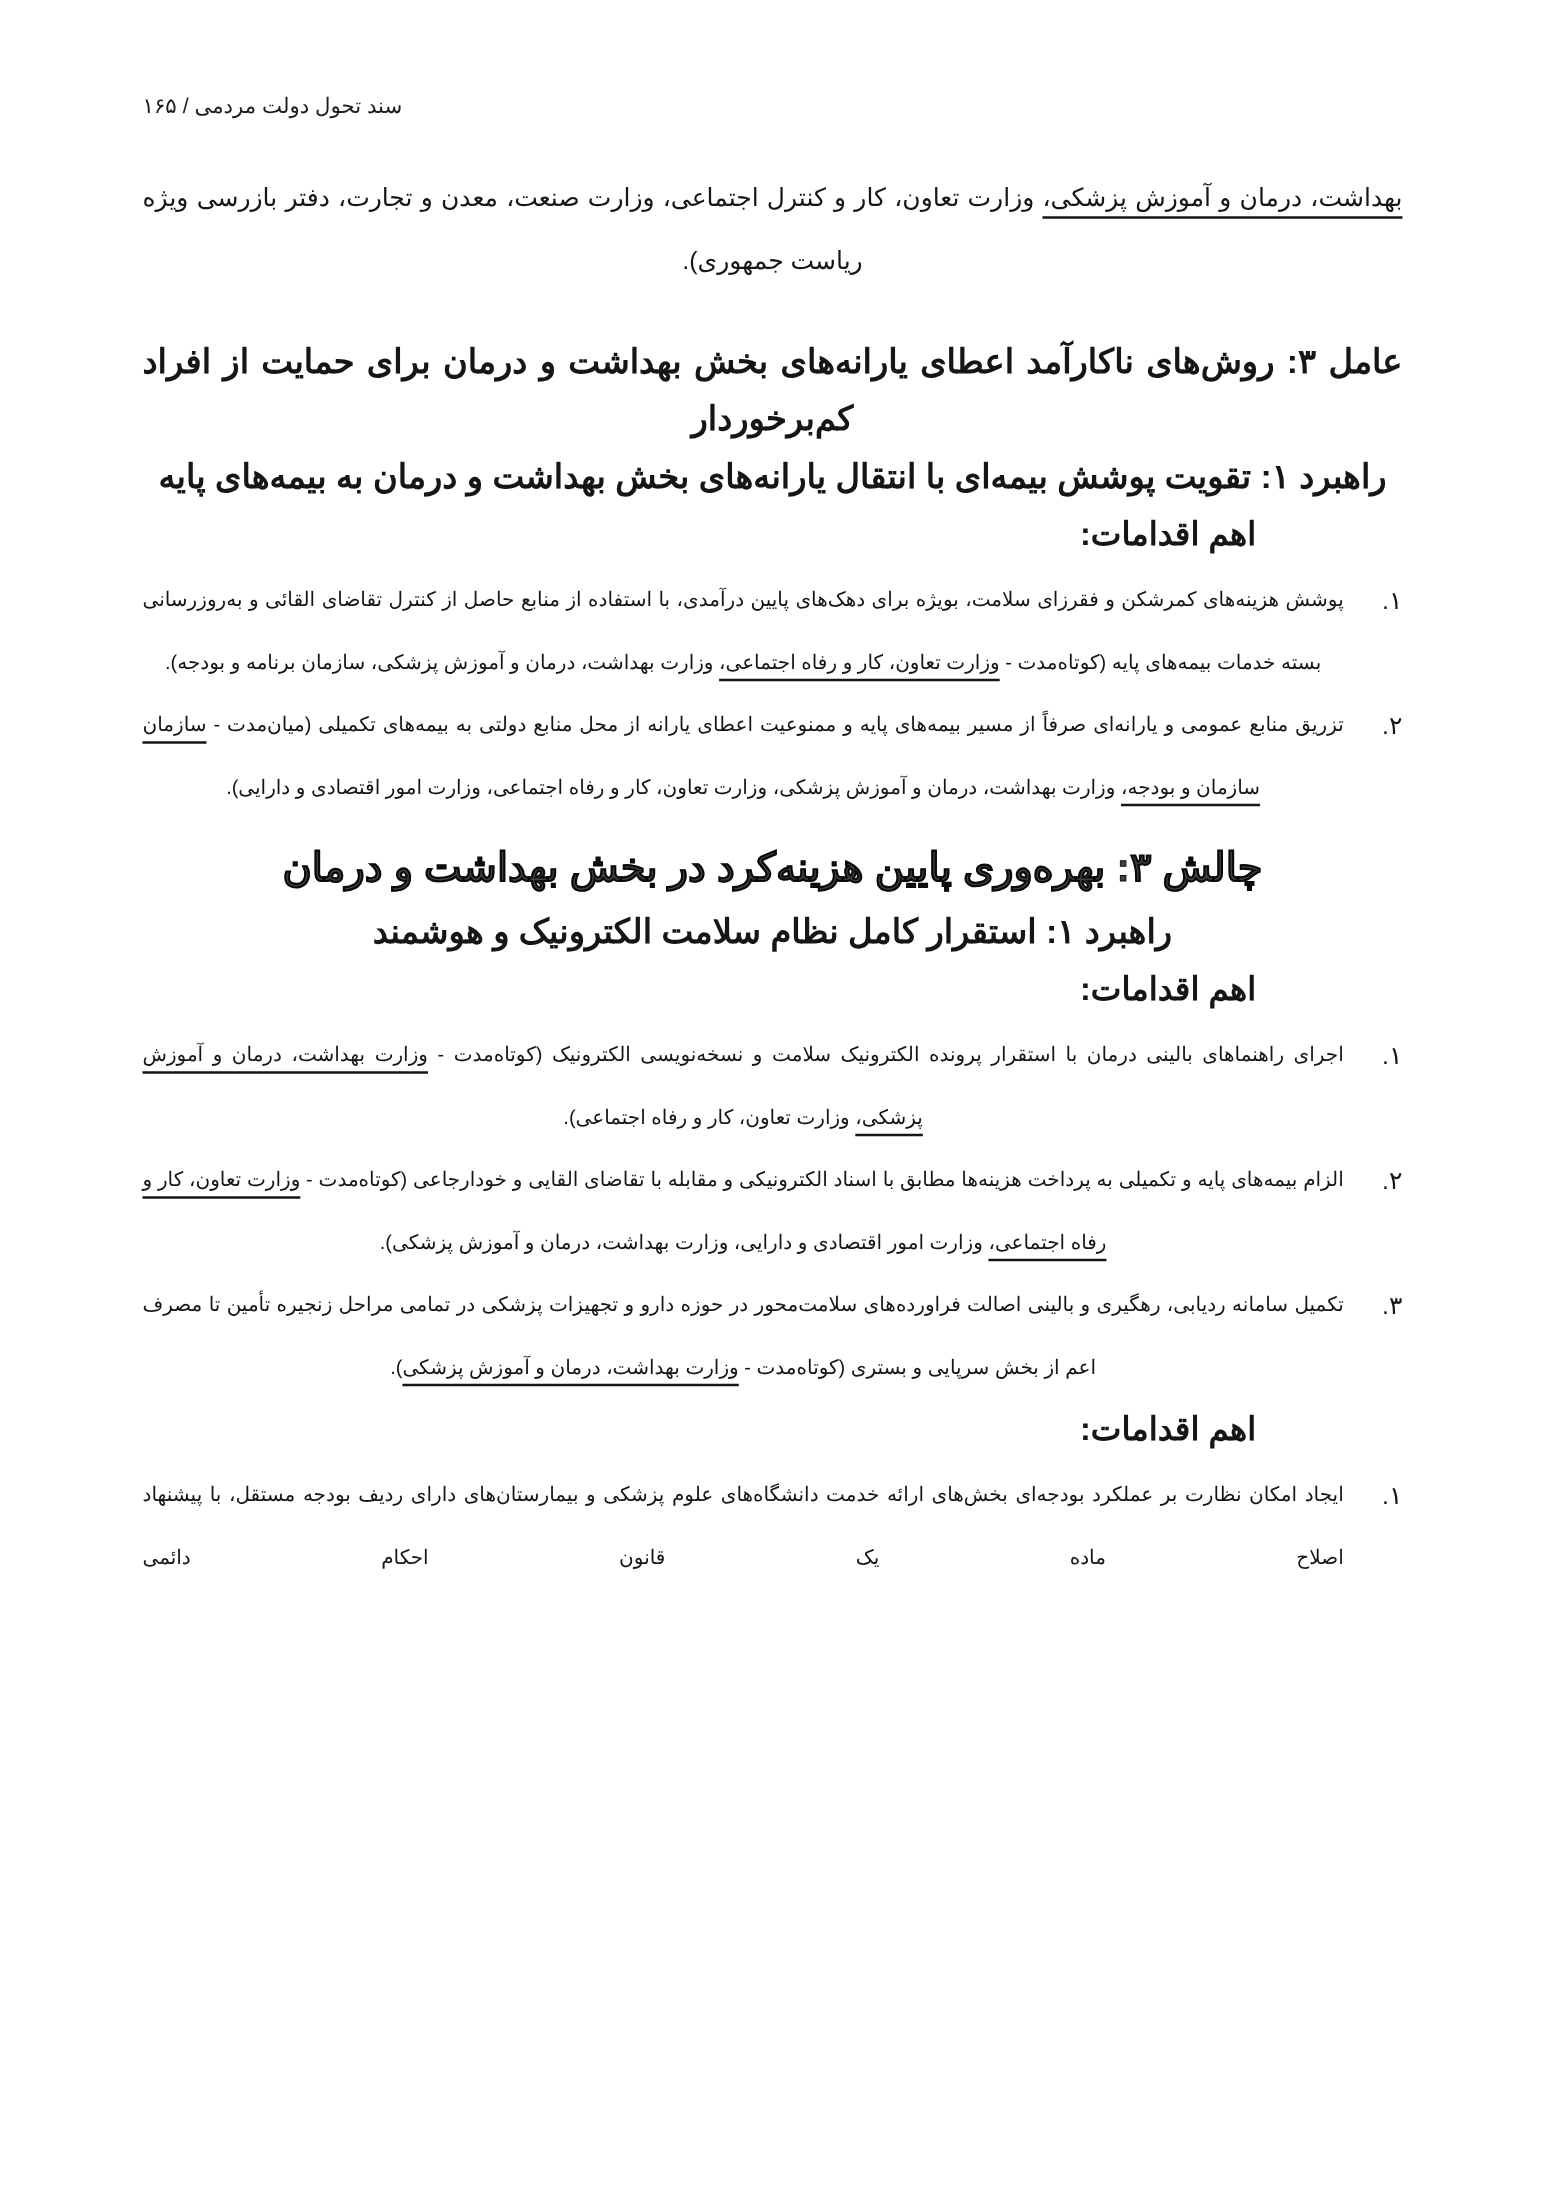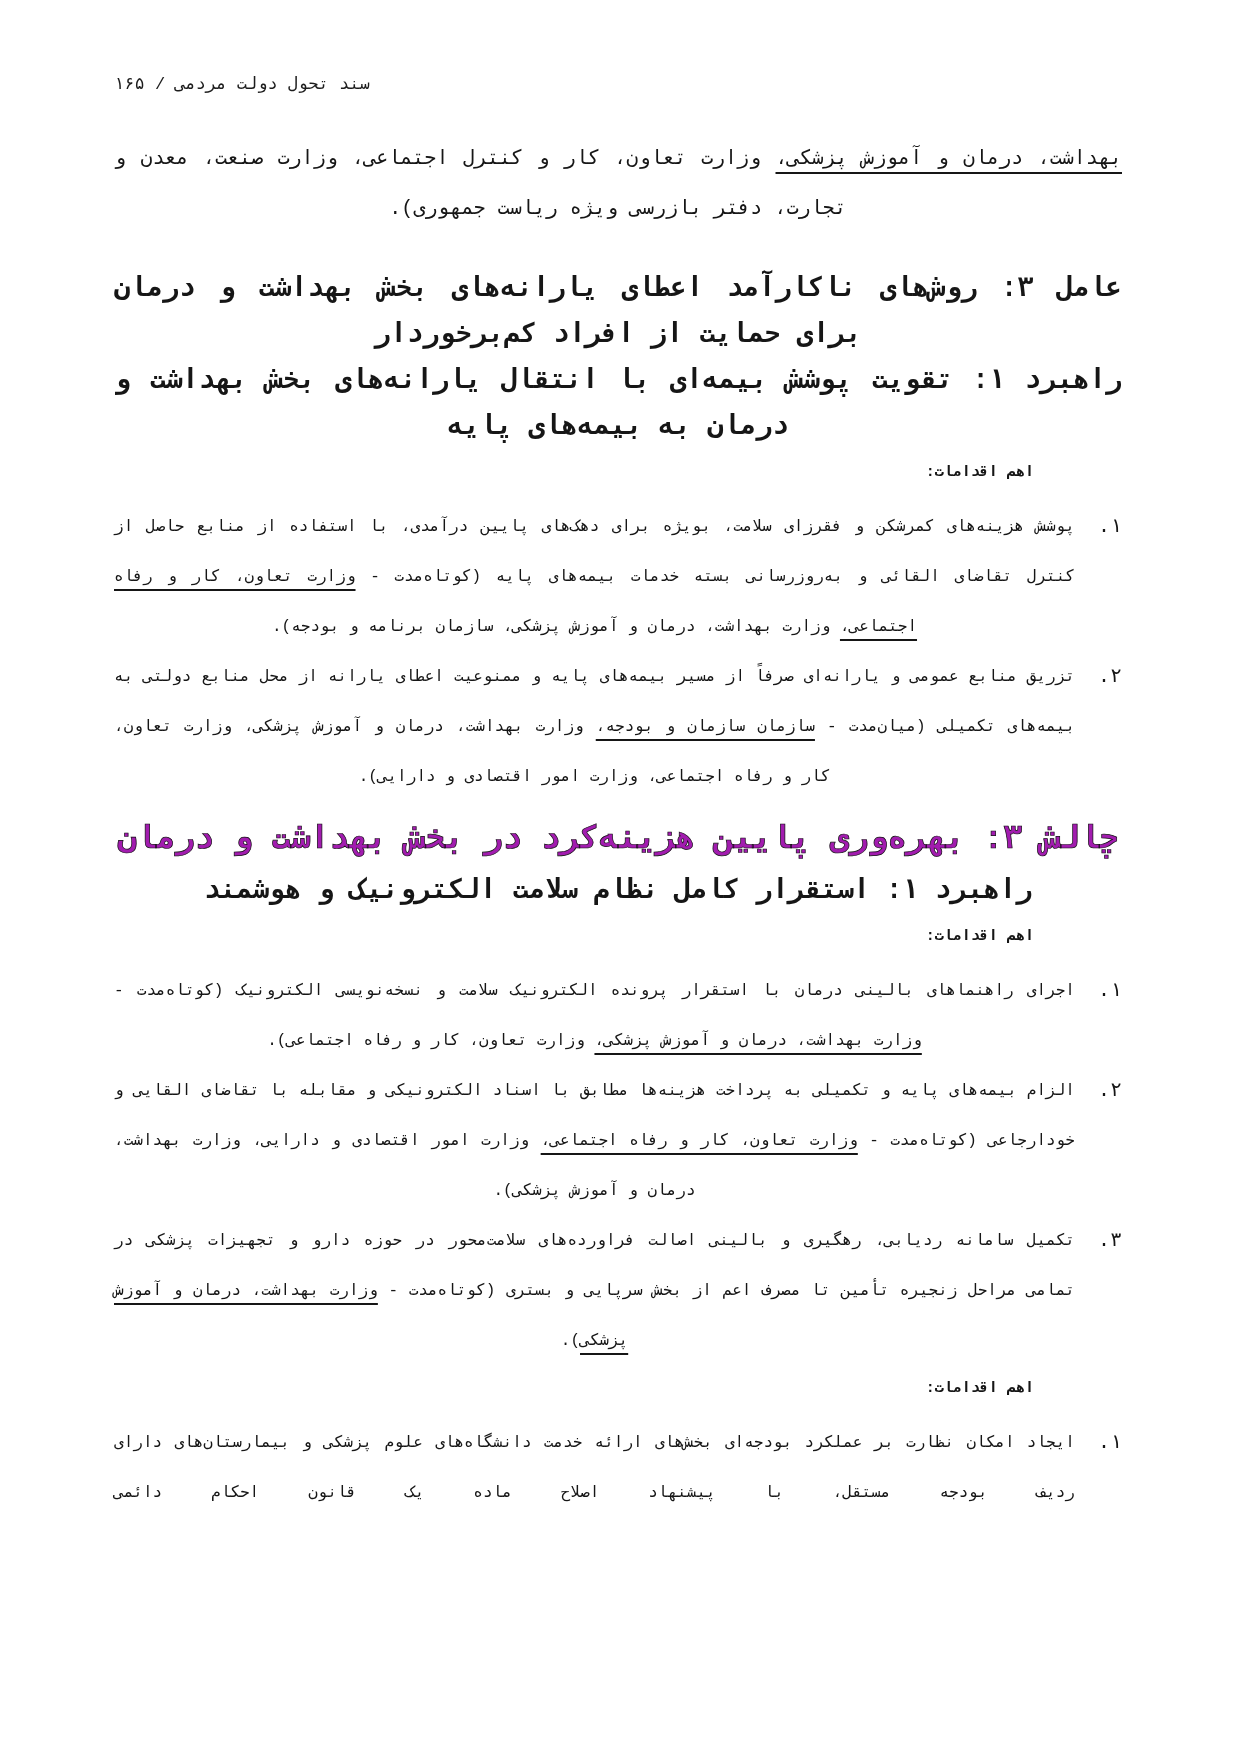--- a/index.html
+++ b/index.html
@@ -1,20 +1,20 @@
 <!DOCTYPE html>
 <html lang="fa"><head>
 <meta charset="utf-8">
 <style>
   html,body{margin:0;padding:0;background:#ffffff;}
   .page{
     width:1240px;height:1754px;box-sizing:border-box;
     background:#ffffff;color:#161616;position:relative;overflow:hidden;
     direction:rtl;
-    font-family:Liberation Mono, monospace;
+    font-family:Liberation Sans, sans-serif;
     padding:72px 118px 40px 114px;
   }
   .runhead{
     direction:rtl;text-align:left;
     font-size:17px;line-height:26px;color:#1c1c1c;
   }
   .para{
     margin-top:36px;
     font-size:20px;line-height:50px;
     text-align:justify;text-align-last:center;
@@ -22,27 +22,27 @@
   .h{
     font-weight:bold;
     font-size:27px;line-height:46px;
     text-align:justify;text-align-last:center;
   }
   .h.factor{margin-top:32px;}
   .h.factor2{margin-top:16px;}
   .h.strategy2{margin-top:22px;}
   .actions{
     font-weight:bold;
-    font-size:15px;line-height:46px;
-    text-align:right;margin-left:0;margin-right:88px;
+    font-size:26px;line-height:46px;
+    text-align:right;margin-left:0;margin-right:117px;
   }
   .challenge{
     margin-top:10px;
     font-weight:bold;font-size:32px;line-height:56px;
-    text-align:center;color:#a21caf;
+    text-align:center;color:#404040;
     -webkit-text-stroke:0.7px #0a0a0a;
   }
   .list{margin-top:6px;}
   .li{display:flex;direction:rtl;}
   .li .num{
     flex:0 0 47px;font-size:20px;line-height:50px;text-align:right;
   }
   .li .txt{
     flex:1;font-size:16px;line-height:50px;
     text-align:justify;text-align-last:center;

